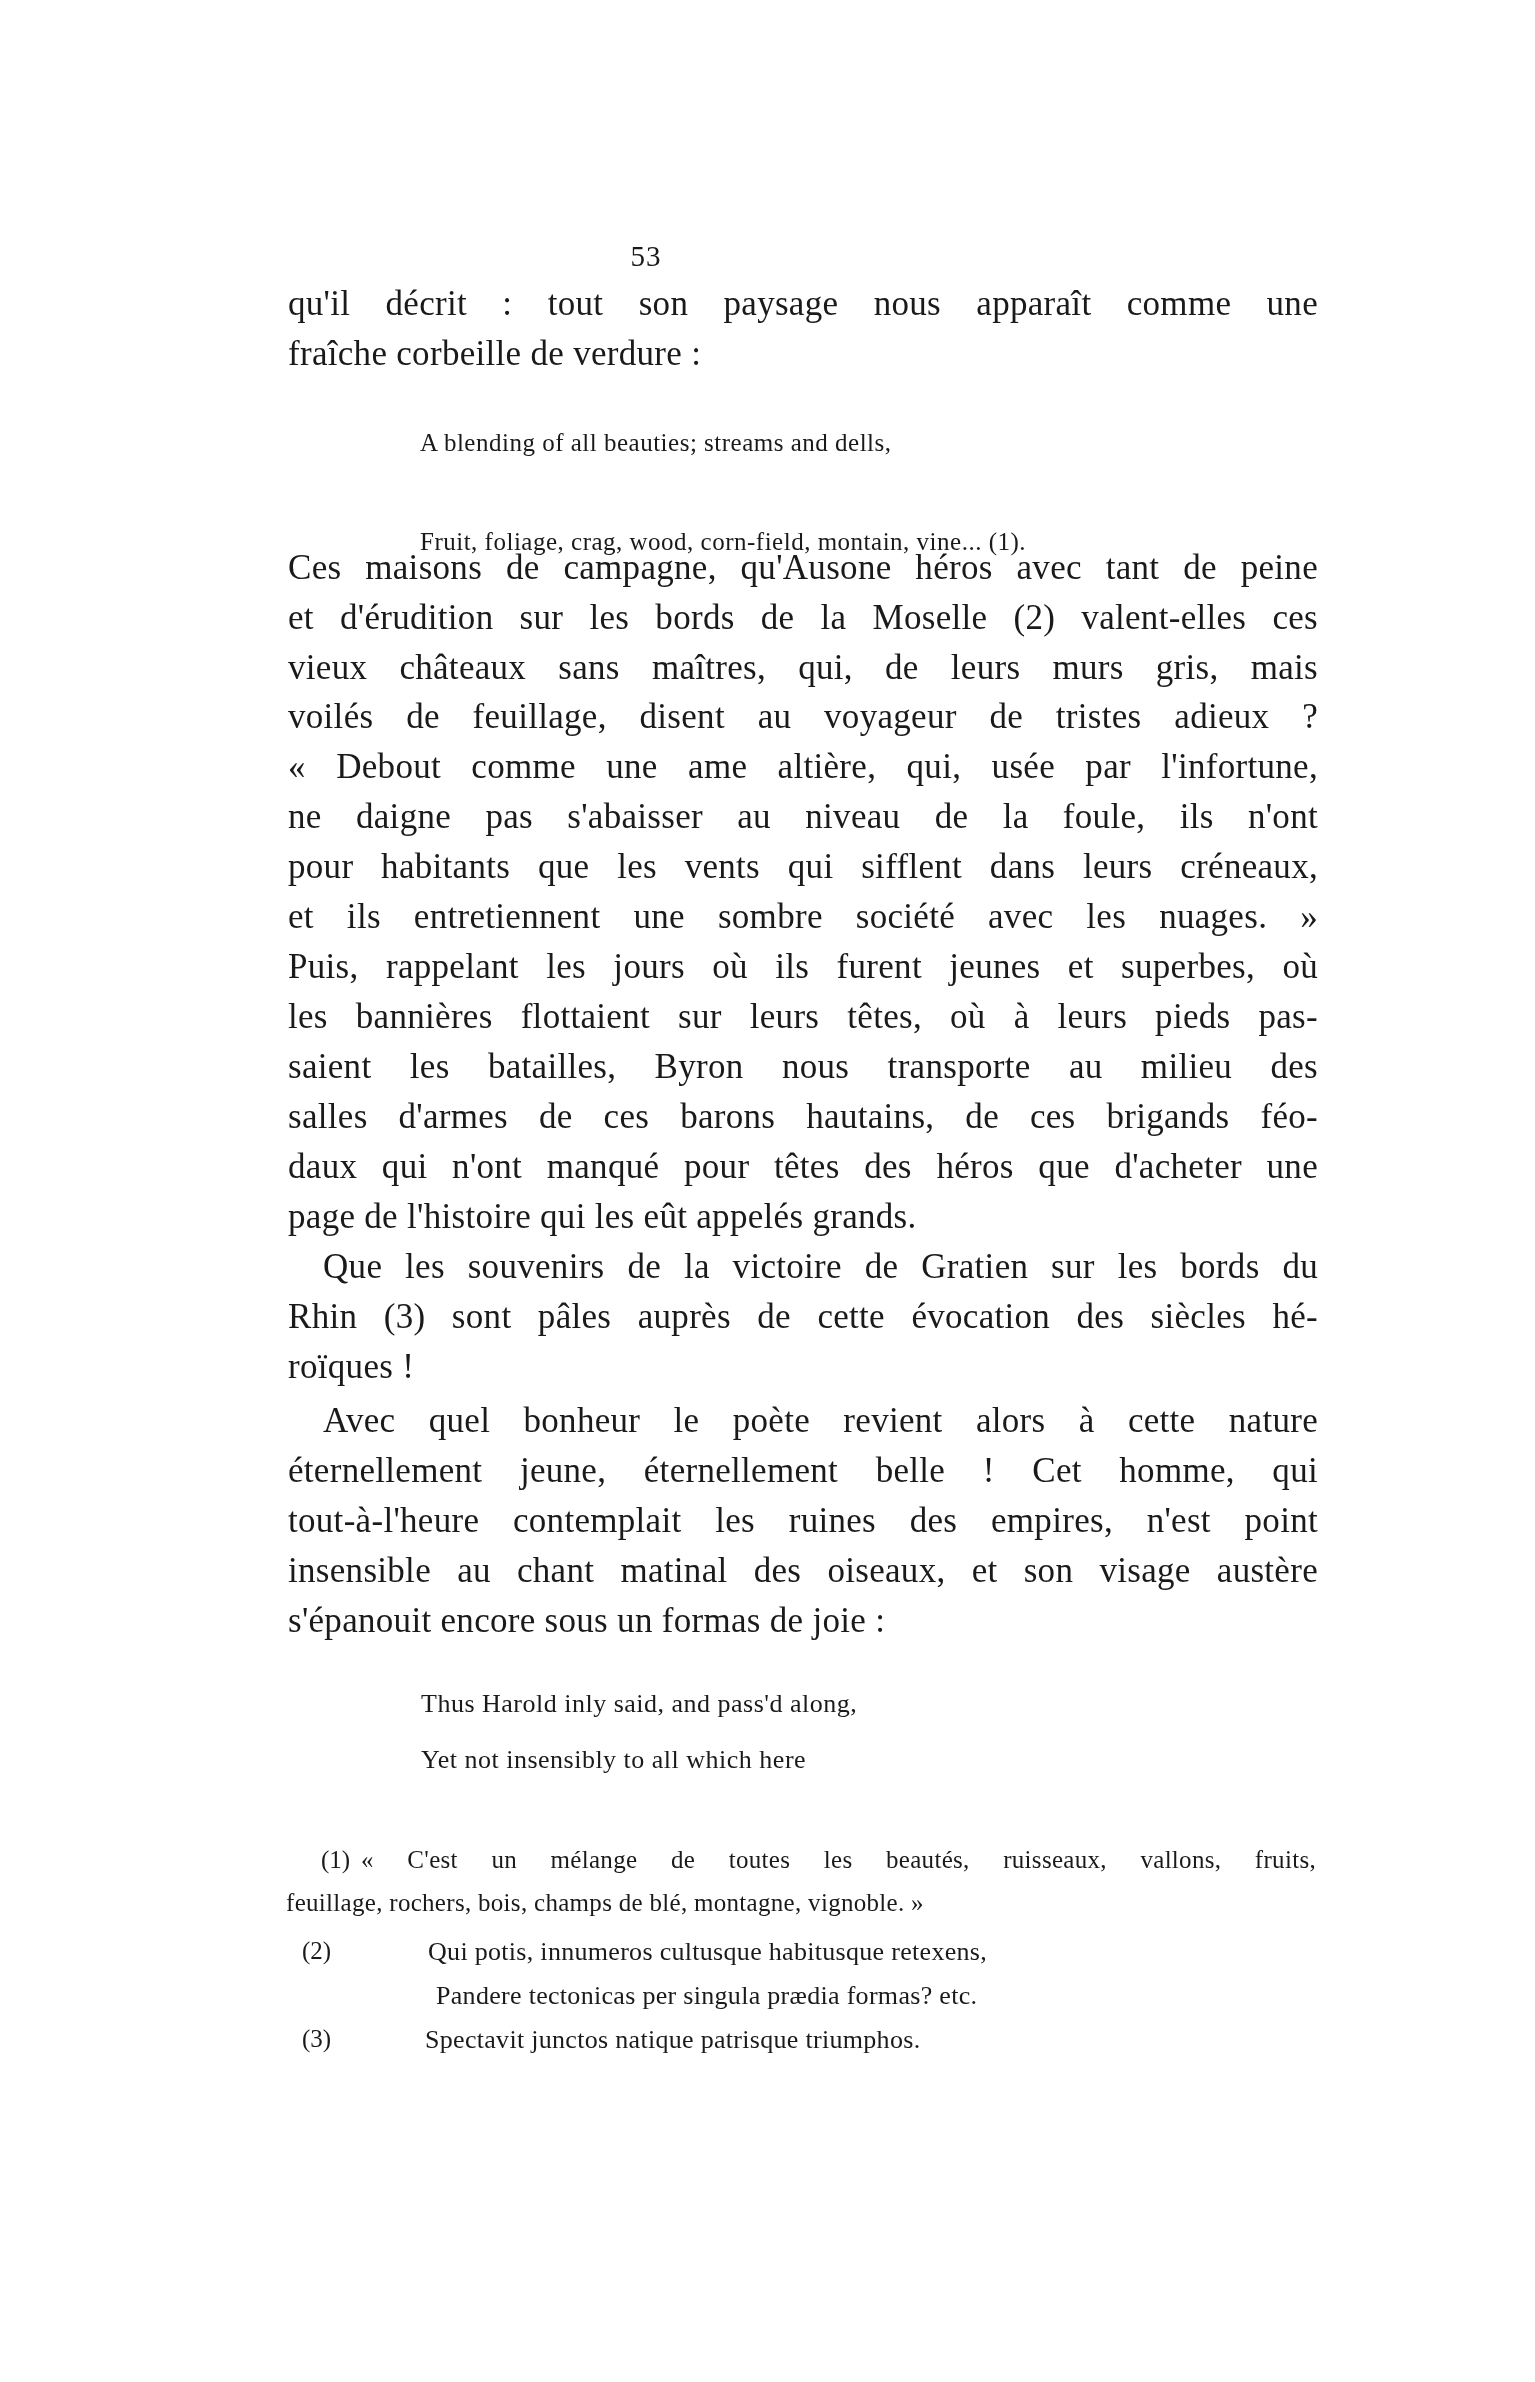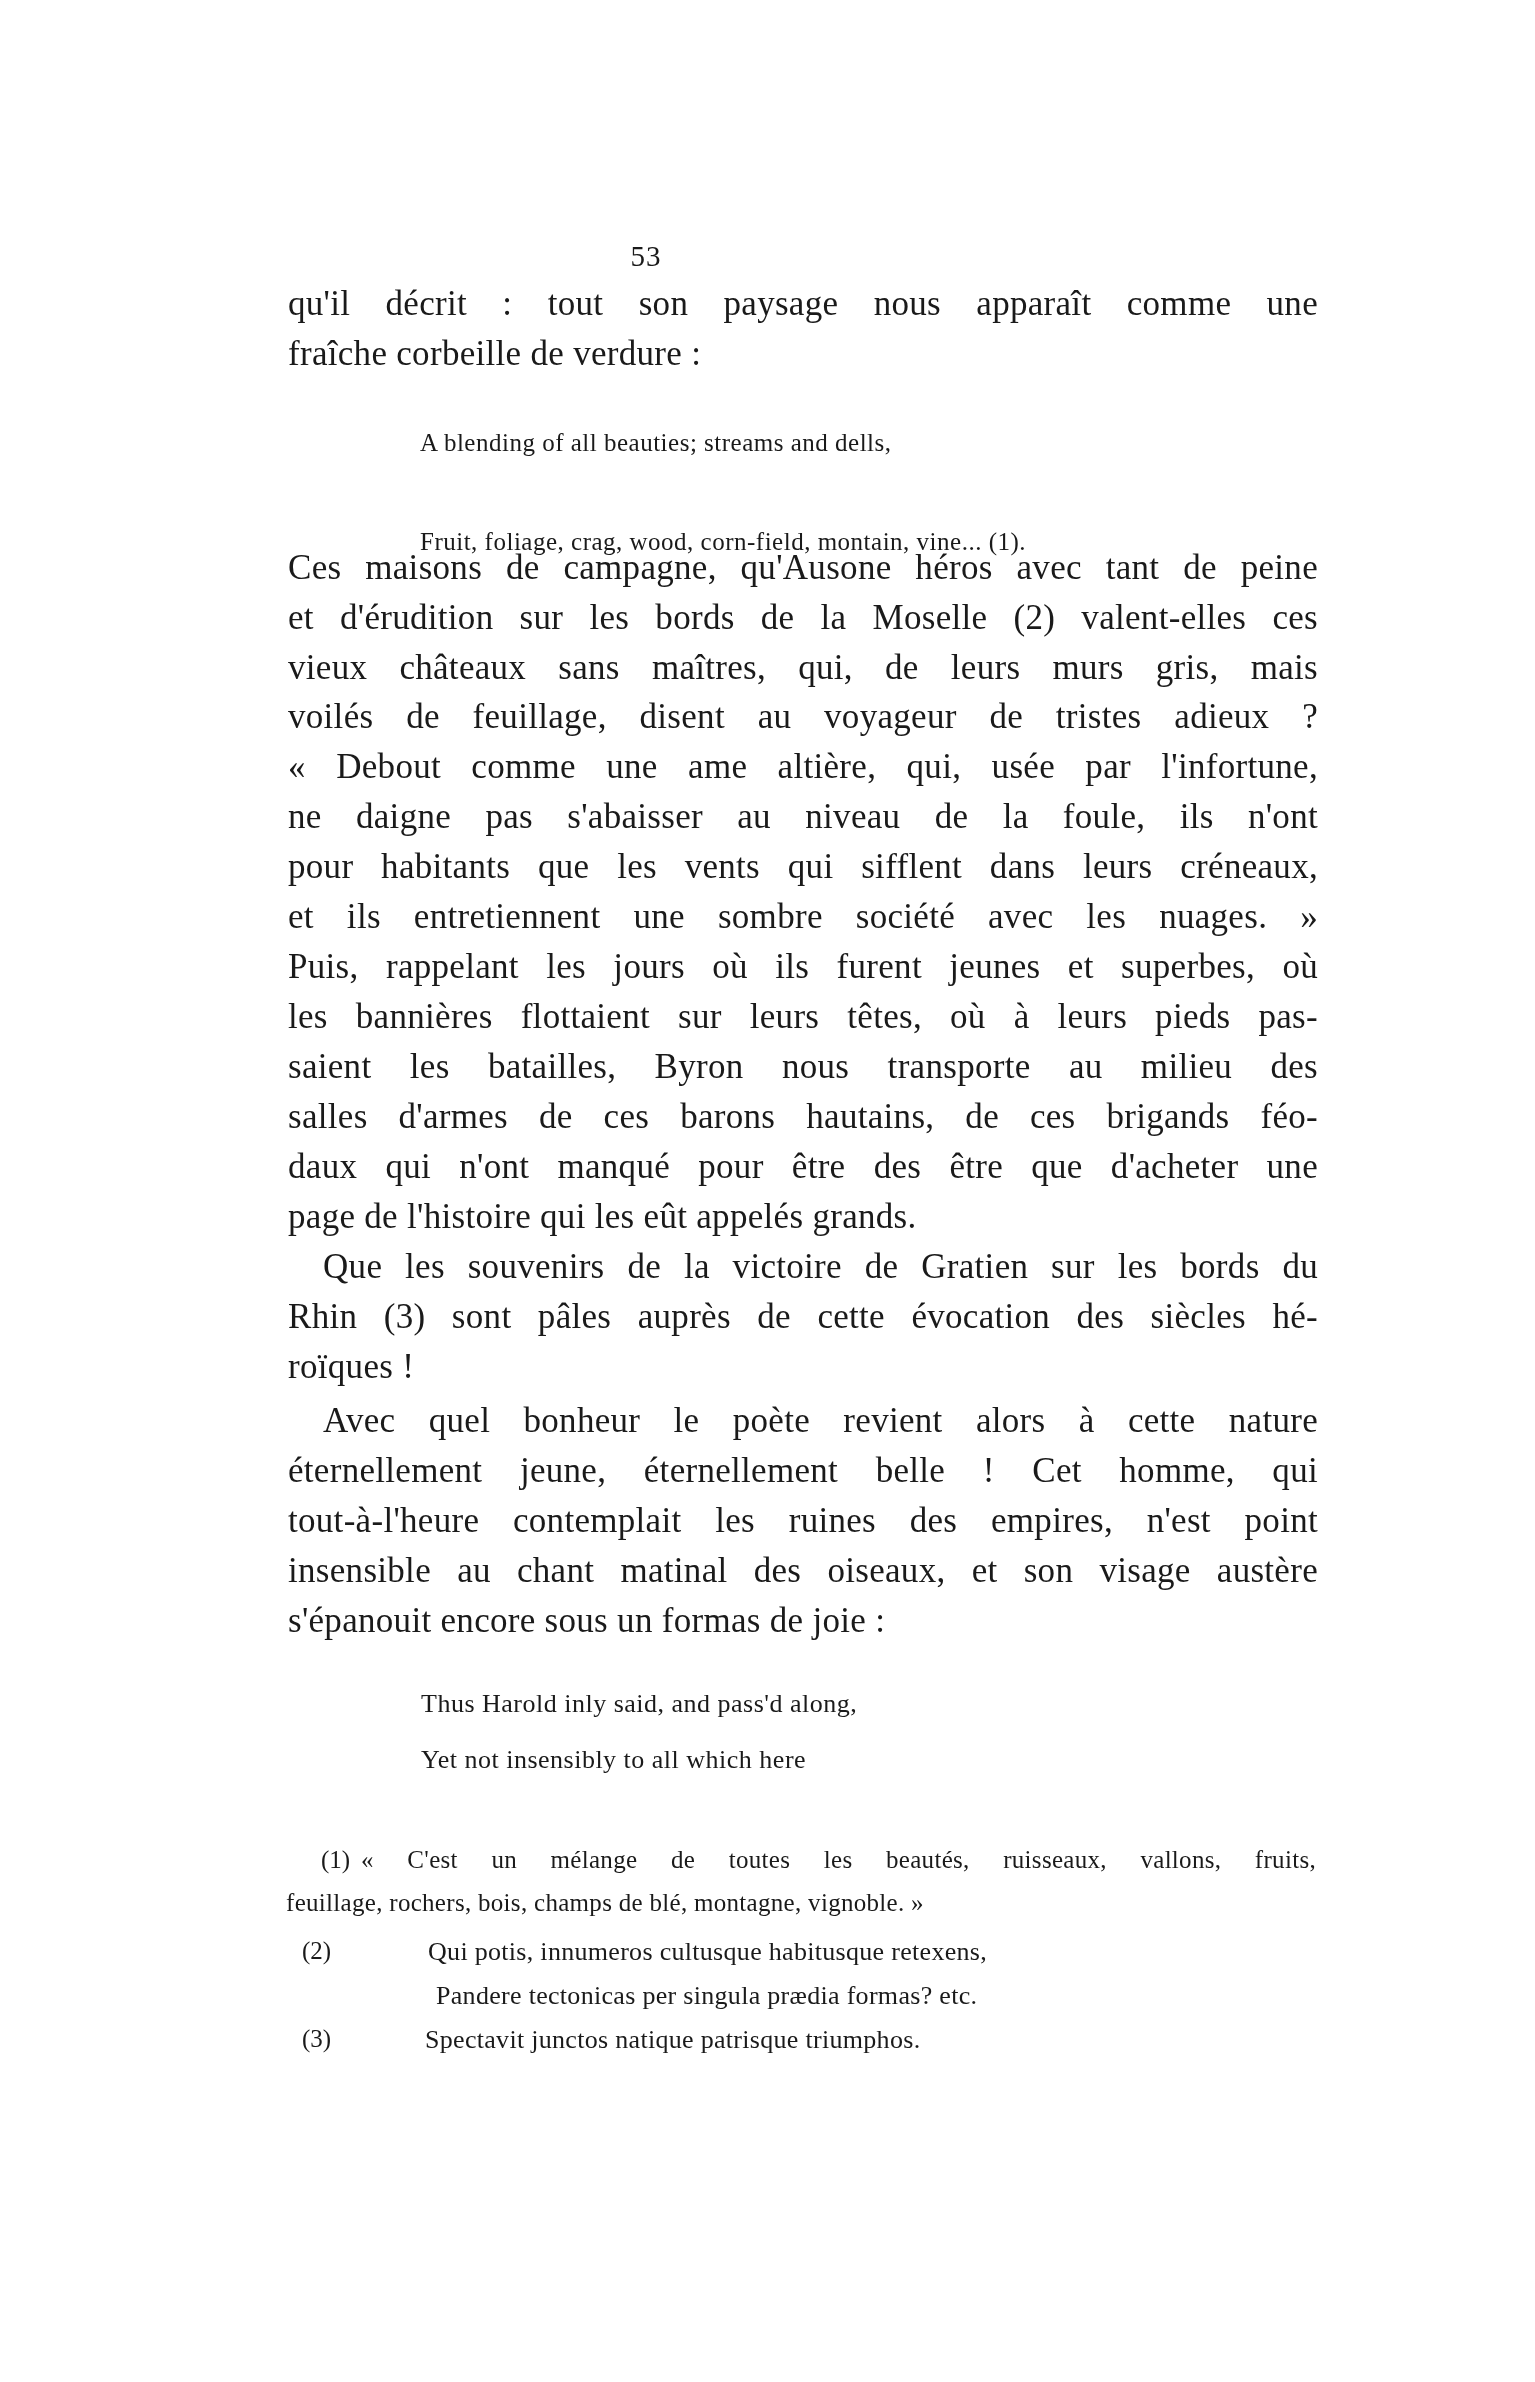--- a/index.html
+++ b/index.html
@@ -85,21 +85,21 @@
   <div class="line body-line" style="top:648px;">vieux châteaux sans maîtres, qui, de leurs murs gris, mais</div>
   <div class="line body-line" style="top:697px;">voilés de feuillage, disent au voyageur de tristes adieux ?</div>
   <div class="line body-line" style="top:747px;">« Debout comme une ame altière, qui, usée par l'infortune,</div>
   <div class="line body-line" style="top:797px;">ne daigne pas s'abaisser au niveau de la foule, ils n'ont</div>
   <div class="line body-line" style="top:847px;">pour habitants que les vents qui sifflent dans leurs créneaux,</div>
   <div class="line body-line" style="top:897px;">et ils entretiennent une sombre société avec les nuages. »</div>
   <div class="line body-line" style="top:947px;">Puis, rappelant les jours où ils furent jeunes et superbes, où</div>
   <div class="line body-line" style="top:997px;">les bannières flottaient sur leurs têtes, où à leurs pieds pas-</div>
   <div class="line body-line" style="top:1047px;">saient les batailles, Byron nous transporte au milieu des</div>
   <div class="line body-line" style="top:1097px;">salles d'armes de ces barons hautains, de ces brigands féo-</div>
-  <div class="line body-line" style="top:1147px;">daux qui n'ont manqué pour être des être que d'acheter une</div>
+  <div class="line body-line" style="top:1147px;">daux qui n'ont manqué pour têtes des héros que d'acheter une</div>
   <div class="line body-line last" style="top:1197px;">page de l'histoire qui les eût appelés grands.</div>
 </div>
 
 <div>
   <div class="line body-line indent" style="top:1247px;">Que les souvenirs de la victoire de Gratien sur les bords du</div>
   <div class="line body-line" style="top:1297px;">Rhin (3) sont pâles auprès de cette évocation des siècles hé-</div>
   <div class="line body-line last" style="top:1347px;">roïques !</div>
 </div>
 
 <div>

